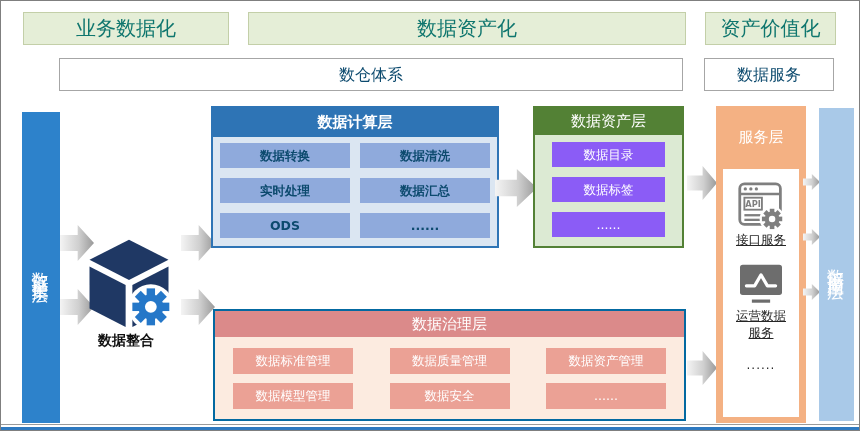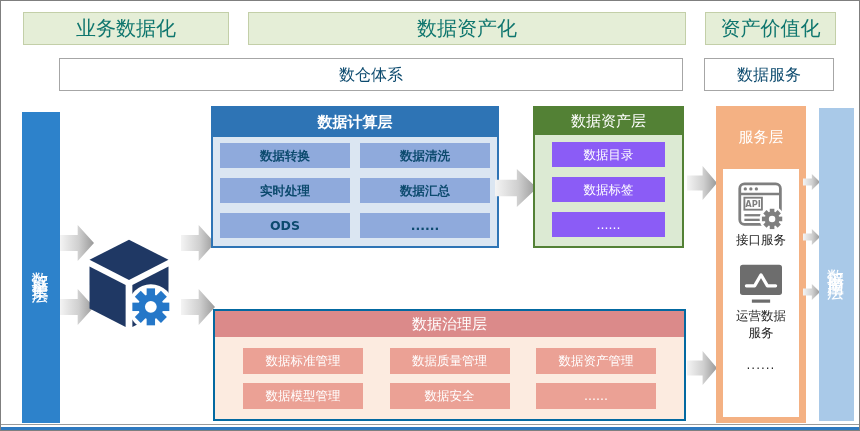--- a/index.html
+++ b/index.html
@@ -37,29 +37,29 @@
   #asset-layer .layer-title { background:#538135; height:27px; line-height:27px; }
   #asset-layer .grid { display:grid; grid-template-columns:113px; gap:10px;
                        justify-content:center; padding-top:7px; }
   #asset-layer .cell { height:25px; line-height:25px; background:#8b5cf6; color:#fff;
                        font-size:12.5px; text-align:center; }
 
   #governance { left:212px; top:308px; width:473px; height:112px;
                 border:2px solid #0369a1; background:#fcebe0; }
   #governance .layer-title { background:#db8a8a; height:26px; line-height:26px; }
   #governance .grid { display:grid; grid-template-columns:120px 120px 120px;
-                      justify-content:space-between; row-gap:9px; padding:11px 28px 0; }
+                      justify-content:space-between; row-gap:9px; padding:11px 18px 0; }
   #governance .cell { height:26px; line-height:26px; background:#eba195; color:#fff;
                       font-size:12.5px; text-align:center; }
 
   #service-layer { left:715px; top:105px; width:90px; height:317px; background:#f4b183; }
   #service-layer .layer-title { padding-top:22px; }
   #service-inner { position:absolute; left:7px; right:7px; top:63px; bottom:6px;
                    background:#fff; display:flex; flex-direction:column; align-items:center; }
-  .svc-label { font-size:12.5px; color:#262626; text-align:center; line-height:1.35; }
+  .svc-label { font-size:12.5px; color:#262626; text-align:center; line-height:1.35;text-decoration:underline; }
   #svc-more { font-size:12px; color:#262626; margin-top:16px; letter-spacing:1px; }
 
   
   .arrow { position:absolute;
            background:linear-gradient(to right,#f4f4f4 0%,#cfcfcf 55%,#999 100%);
            clip-path:polygon(0 28%,52% 28%,52% 0,100% 50%,52% 100%,52% 72%,0 72%); }
 
   
   #cube-wrap { position:absolute; left:86px; top:236px; width:84px; height:96px; }
   #integration-label { position:absolute; left:75px; top:331px; width:100px;
@@ -101,20 +101,21 @@
         <rect x="71" y="60" width="10" height="10" transform="rotate(135 76 82)"></rect>
         <rect x="71" y="60" width="10" height="10" transform="rotate(180 76 82)"></rect>
         <rect x="71" y="60" width="10" height="10" transform="rotate(225 76 82)"></rect>
         <rect x="71" y="60" width="10" height="10" transform="rotate(270 76 82)"></rect>
         <rect x="71" y="60" width="10" height="10" transform="rotate(315 76 82)"></rect>
         <circle cx="76" cy="82" r="15"></circle>
       </g>
       <circle cx="76" cy="82" r="7" fill="#fff"></circle>
     </svg>
   </div>
+  <div id="integration-label">数据整合</div>
 
   <div class="arrow" style="left:180px; top:224px; width:34px; height:36px;"></div>
   <div class="arrow" style="left:180px; top:288px; width:34px; height:36px;"></div>
 
   <div class="layerbox" id="computing">
     <div class="layer-title">数据计算层</div>
     <div class="grid">
       <div class="cell">数据转换</div>
       <div class="cell">数据清洗</div>
       <div class="cell">实时处理</div>

